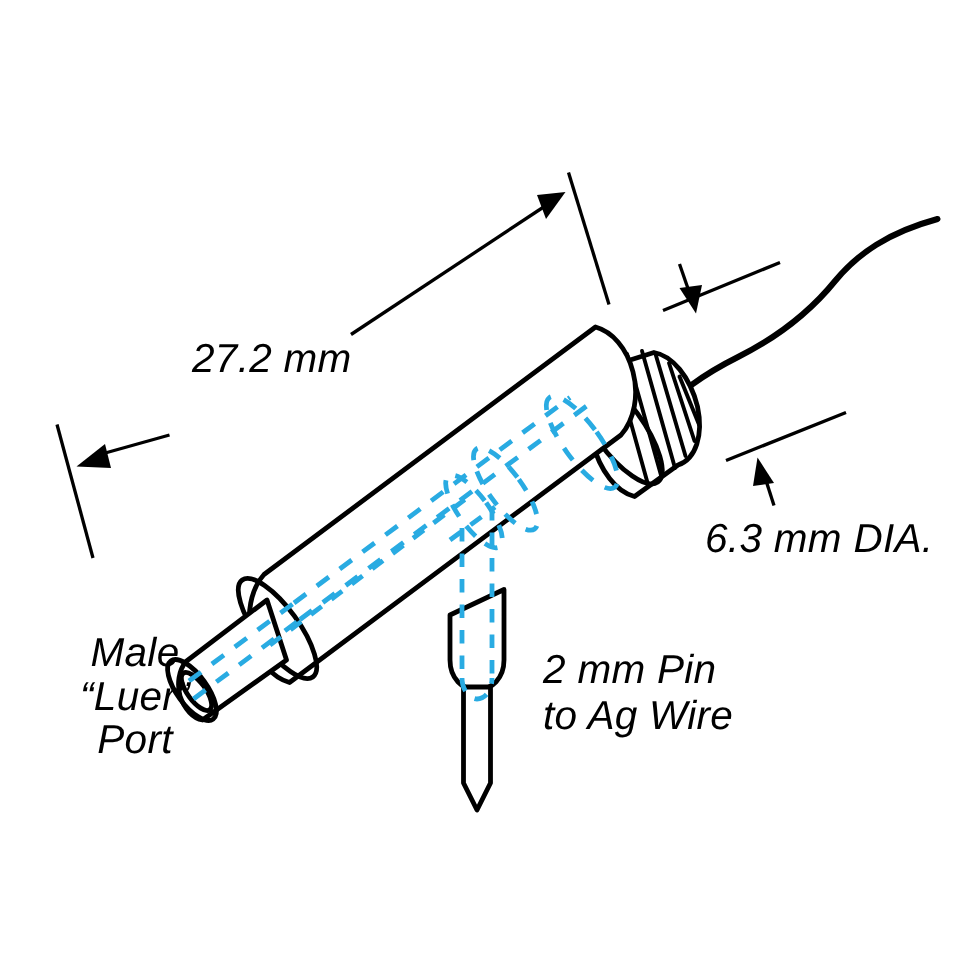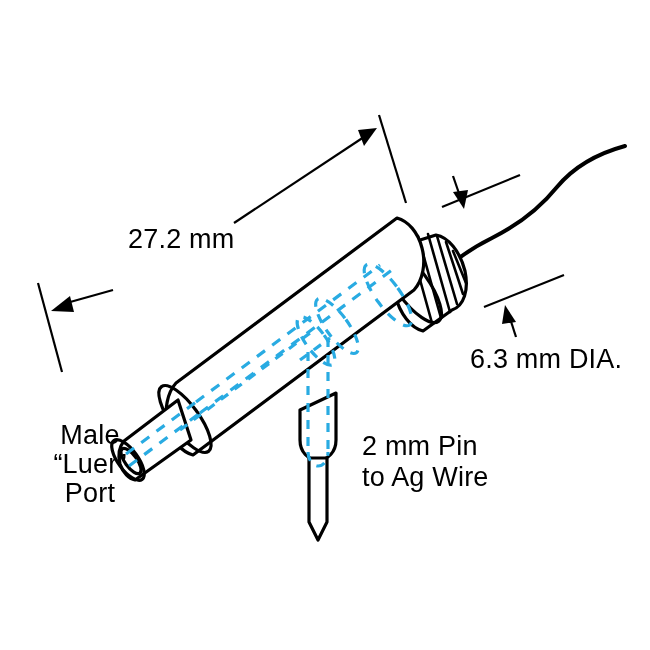--- a/index.html
+++ b/index.html
@@ -12,20 +12,21 @@
     width: 650px;
     height: 650px;
     overflow: hidden;
     font-family: "Liberation Sans", sans-serif;
   }
   #diagram-root {
     position: relative;
     width: 650px;
     height: 650px;
     background: #ffffff;
+    font-style: italic;
   }
   #diagram-svg {
     position: absolute;
     left: 0;
     top: 0;
     width: 650px;
     height: 650px;
     display: block;
   }
   .dim-text, .callout-text {

